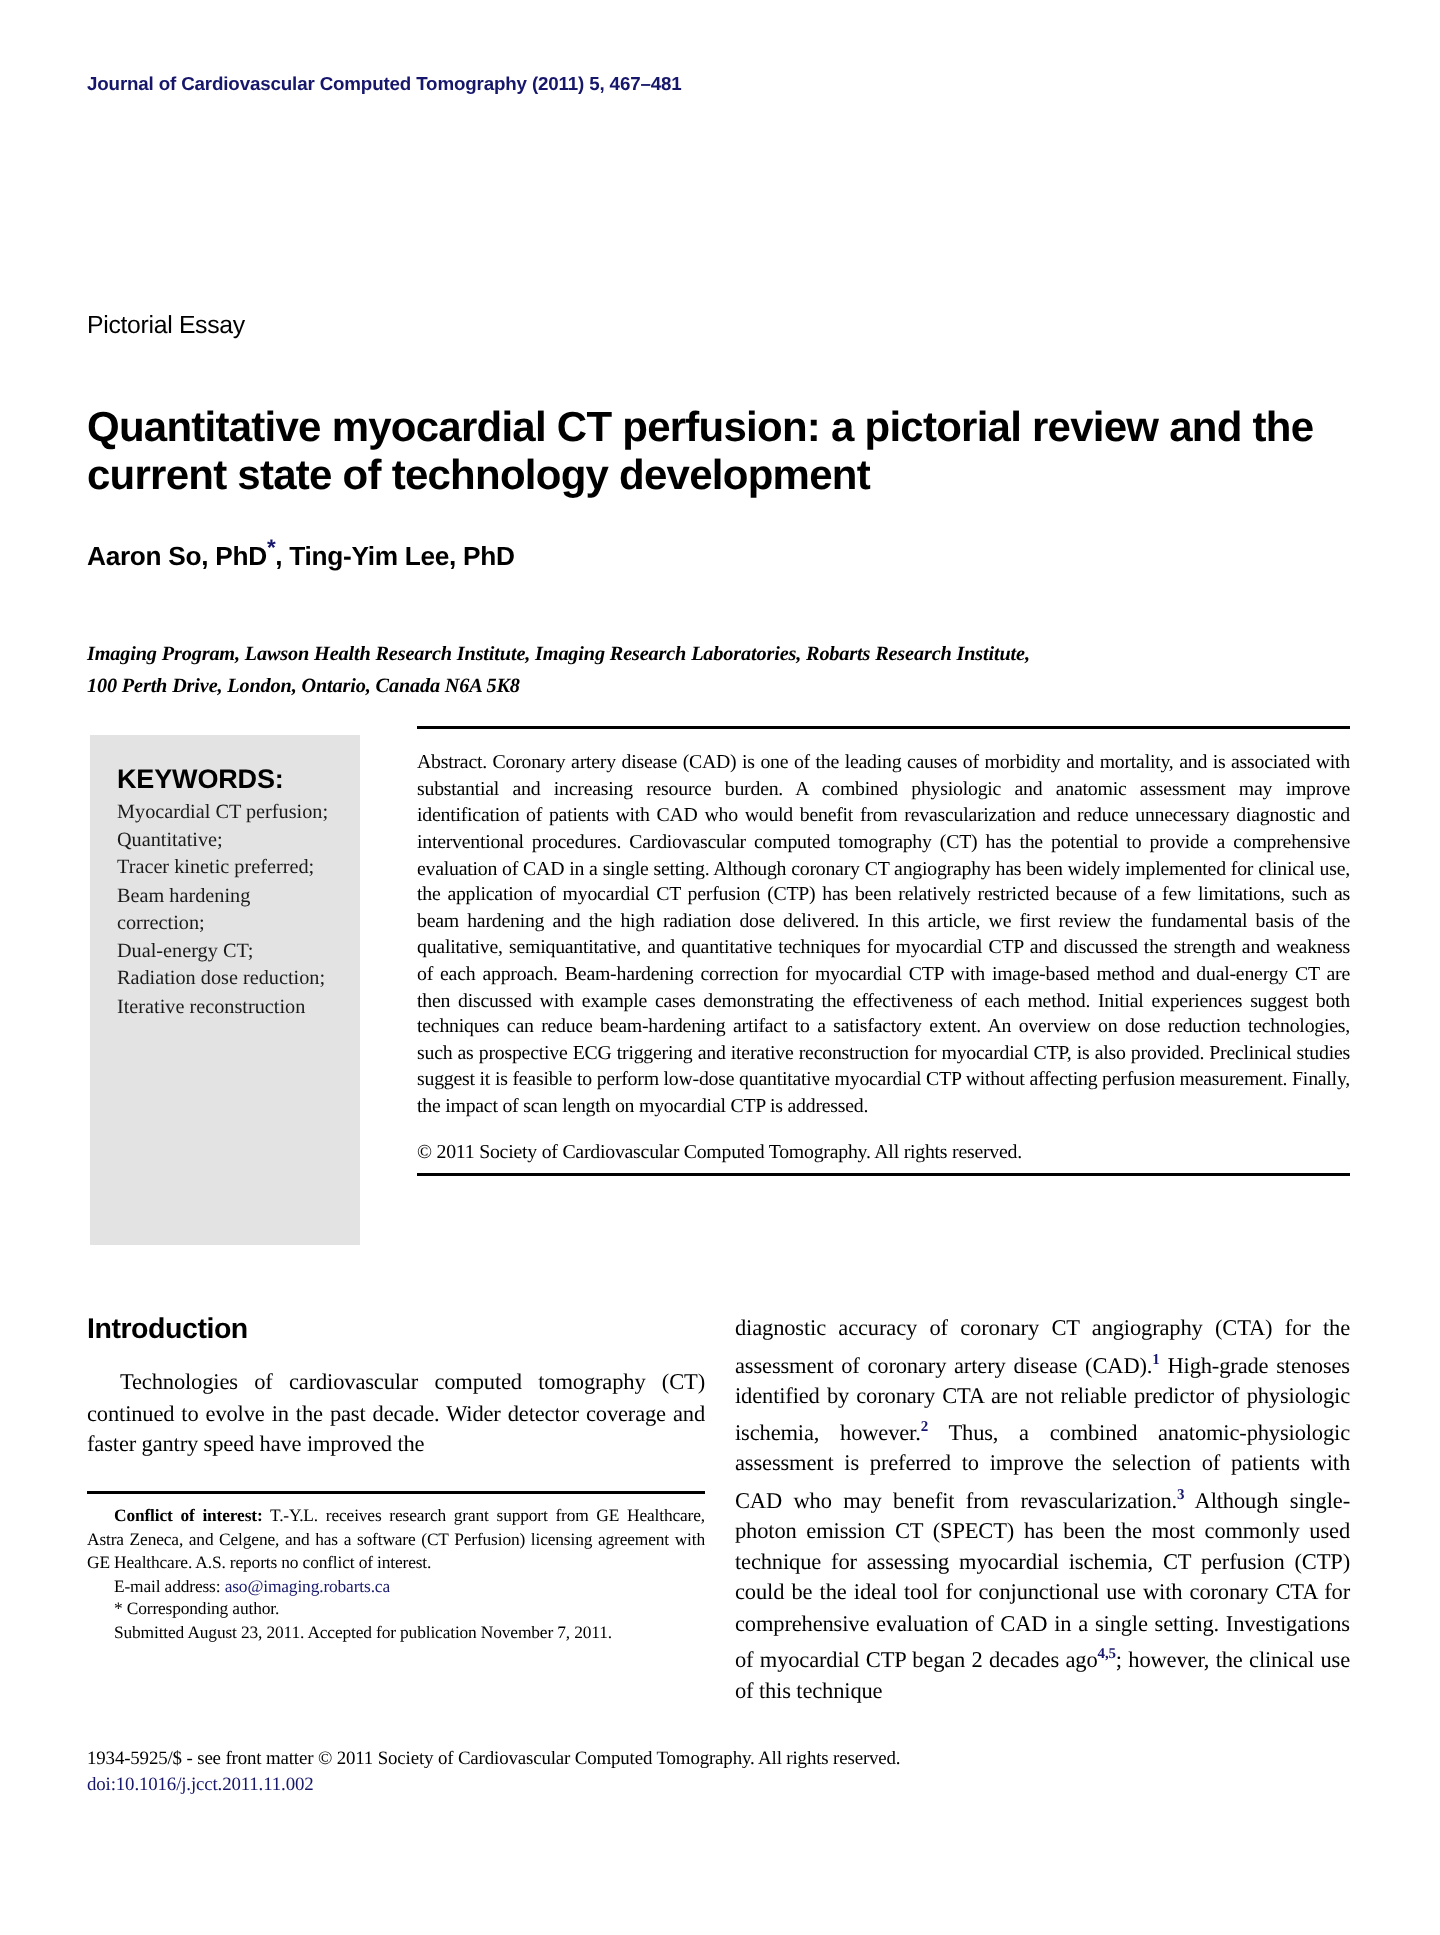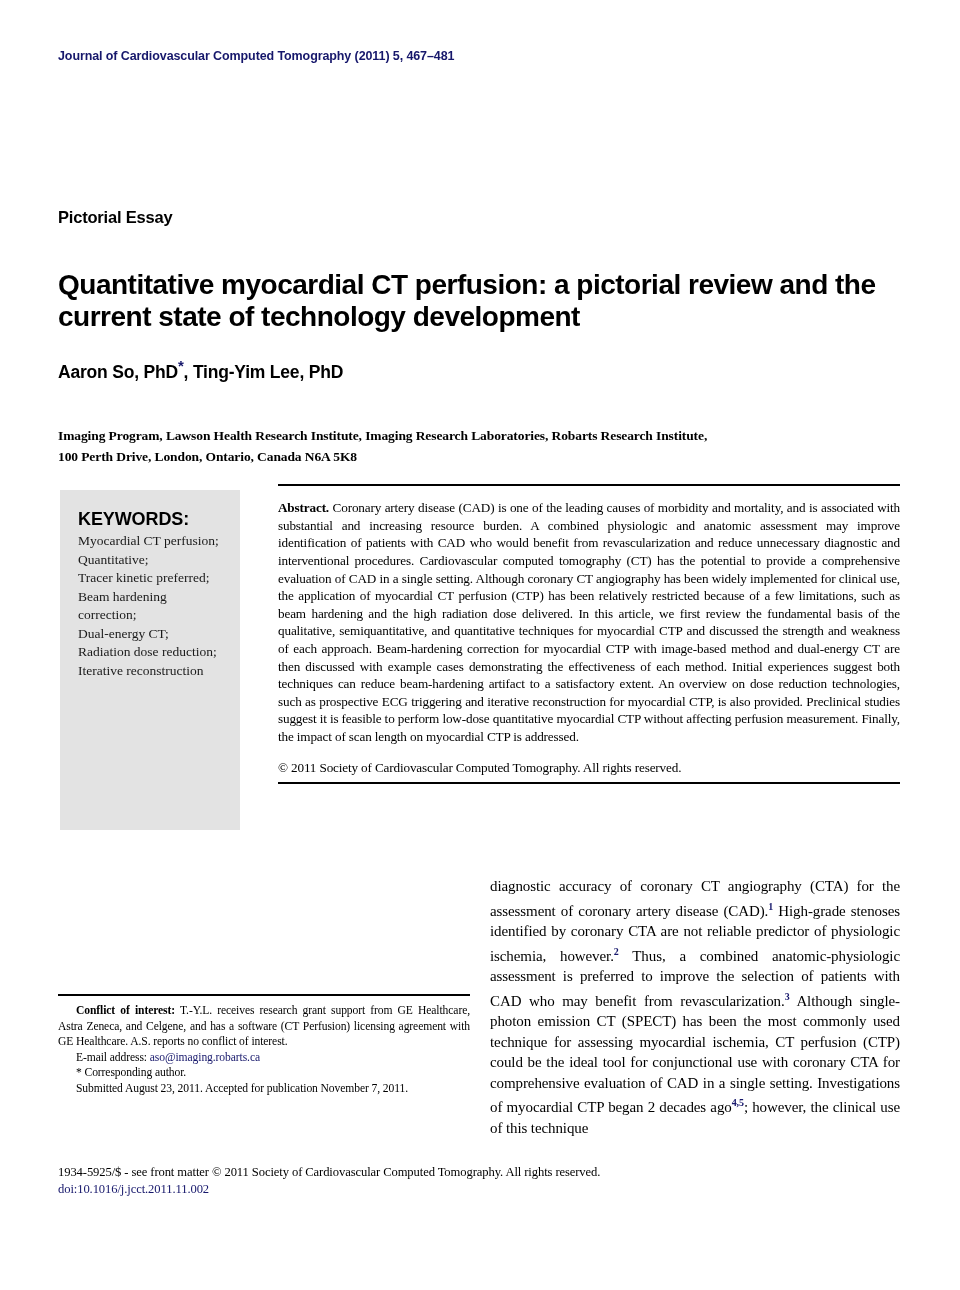--- a/index.html
+++ b/index.html
@@ -61,21 +61,21 @@
     letter-spacing: -0.2px;
   }
 
   
   .article-type {
     position: absolute;
     left: 58px;
     top: 208px;
     font-family: "Liberation Sans", sans-serif;
     font-size: 16.5px;
-    font-weight: bold;
+    font-weight: normal;
     letter-spacing: -0.2px;
   }
 
   
   .title {
     position: absolute;
     left: 58px;
     top: 250px;
     width: 840px;
     font-family: "Liberation Sans", sans-serif;
@@ -101,20 +101,21 @@
     vertical-align: super;
   }
 
   
   .affiliation {
     position: absolute;
     left: 58px;
     top: 425px;
     width: 820px;
     font-family: "Liberation Serif", serif;
+    font-style: italic;
     font-weight: bold;
     font-size: 13.5px;
     line-height: 21px;
     letter-spacing: -0.1px;
   }
 
   
   .keywords-box {
     position: absolute;
     left: 60px;
@@ -155,21 +156,21 @@
     margin-top: 6px;
   }
   .abstract-text {
     font-family: "Liberation Serif", serif;
     font-size: 13.2px;
     line-height: 17.6px;
     text-align: justify;
     letter-spacing: -0.15px;
   }
   .abstract-text b {
-    font-weight: bold;
+    font-weight: normal;
   }
   .abstract-copy {
     font-family: "Liberation Serif", serif;
     font-size: 13.2px;
     line-height: 17.6px;
     letter-spacing: -0.15px;
     margin-top: 12px;
   }
 
   
@@ -291,20 +292,24 @@
     </div>
   </div>
 
   <div class="abstract-wrap">
     <div class="abstract-rule-top"></div>
     <p class="abstract-text"><b>Abstract.</b> <span>Coronary artery disease (CAD) is one of the leading causes of morbidity and mortality, and is associated with substantial and increasing resource burden. A combined physiologic and anatomic assessment may improve identification of patients with CAD who would benefit from revascularization and reduce unnecessary diagnostic and interventional procedures. Cardiovascular computed tomography (CT) has the potential to provide a comprehensive evaluation of CAD in a single setting. Although coronary CT angiography has been widely implemented for clinical use, the application of myocardial CT perfusion (CTP) has been relatively restricted because of a few limitations, such as beam hardening and the high radiation dose delivered. In this article, we first review the fundamental basis of the qualitative, semiquantitative, and quantitative techniques for myocardial CTP and discussed the strength and weakness of each approach. Beam-hardening correction for myocardial CTP with image-based method and dual-energy CT are then discussed with example cases demonstrating the effectiveness of each method. Initial experiences suggest both techniques can reduce beam-hardening artifact to a satisfactory extent. An overview on dose reduction technologies, such as prospective ECG triggering and iterative reconstruction for myocardial CTP, is also provided. Preclinical studies suggest it is feasible to perform low-dose quantitative myocardial CTP without affecting perfusion measurement. Finally, the impact of scan length on myocardial CTP is addressed.</span></p>
     <div class="abstract-copy">© 2011 Society of Cardiovascular Computed Tomography. All rights reserved.</div>
     <div class="abstract-rule-bottom"></div>
   </div>
 
+  <div class="col-left">
+    <h2 class="section-head">Introduction</h2>
+    <p class="body-text">Technologies of cardiovascular computed tomography (CT) continued to evolve in the past decade. Wider detector coverage and faster gantry speed have improved the</p>
+  </div>
 
   <div class="col-right">
     <p class="body-text cont"><span>diagnostic accuracy of coronary CT angiography (CTA) for the assessment of coronary artery disease (CAD).</span><sup class="ref">1</sup><span> High-grade stenoses identified by coronary CTA are not reliable predictor of physiologic ischemia, however.</span><sup class="ref">2</sup><span> Thus, a combined anatomic-physiologic assessment is preferred to improve the selection of patients with CAD who may benefit from revascularization.</span><sup class="ref">3</sup><span> Although single-photon emission CT (SPECT) has been the most commonly used technique for assessing myocardial ischemia, CT perfusion (CTP) could be the ideal tool for conjunctional use with coronary CTA for comprehensive evaluation of CAD in a single setting. Investigations of myocardial CTP began 2 decades ago</span><sup class="ref">4,5</sup><span>; however, the clinical use of this technique</span></p>
   </div>
 
   <div class="footnotes">
     <div class="footnote-rule"></div>
     <p class="footnote-text indent"><b>Conflict of interest:</b><span> T.-Y.L. receives research grant support from GE Healthcare, Astra Zeneca, and Celgene, and has a software (CT Perfusion) licensing agreement with GE Healthcare. A.S. reports no conflict of interest.</span></p>
     <p class="footnote-text indent"><span>E-mail address:</span> <span class="mail-link">aso@imaging.robarts.ca</span></p>
     <p class="footnote-text indent">* Corresponding author.</p>

